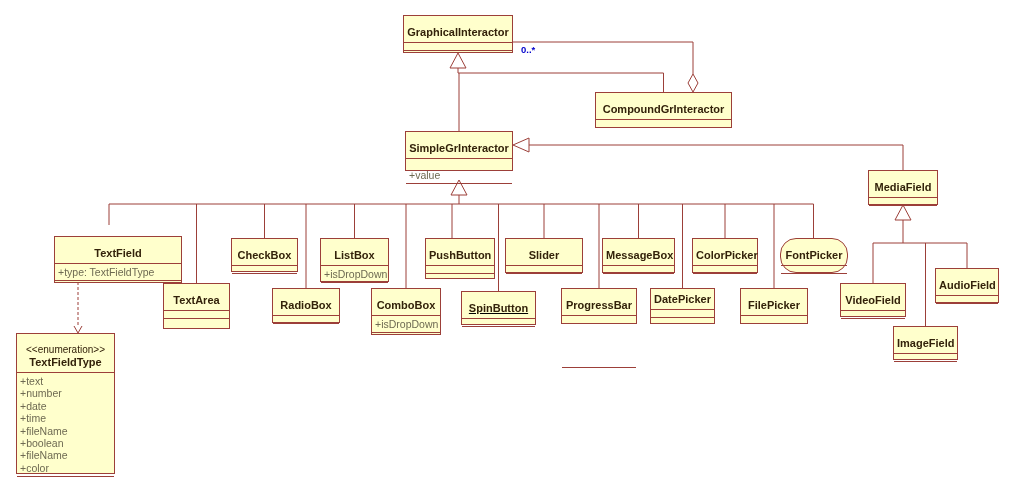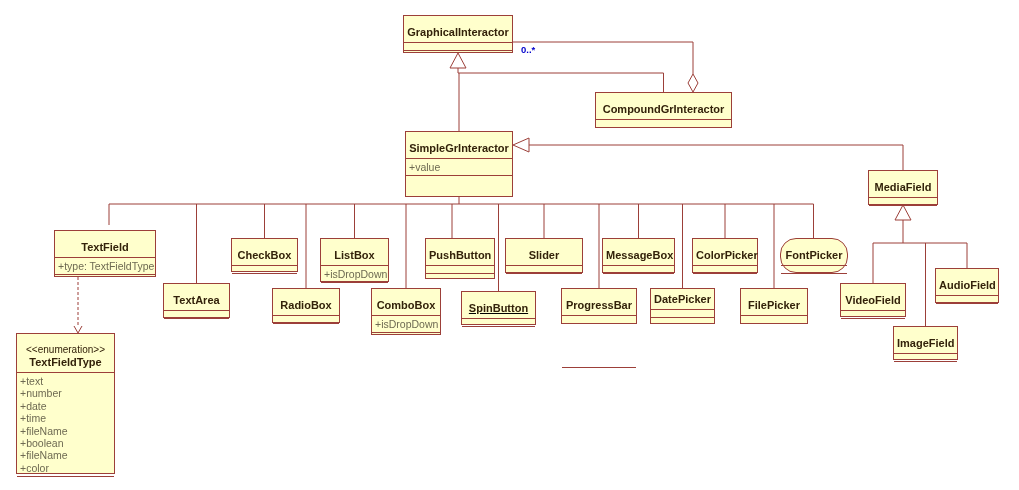--- a/index.html
+++ b/index.html
@@ -89,37 +89,37 @@
       <div class="uml-attrs empty"></div>
       <div class="uml-ops"></div>
     </div>
     <div class="uml-node" style="left: 595px; top: 92px; width: 137px; height: 36px;">
       <div class="uml-title">
         <div class="uml-name">CompoundGrInteractor</div>
       </div>
       <div class="uml-attrs empty"></div>
       <div class="uml-ops"></div>
     </div>
-    <div class="uml-node" style="left: 405px; top: 131px; width: 108px; height: 66px;">
+    <div class="uml-node" style="left: 405px; top: 131px; width: 108px; height: 40px; gap: 8px;">
       <div class="uml-title">
         <div class="uml-name">SimpleGrInteractor</div>
       </div>
       <div class="uml-attrs">
         <div class="uml-attr">+value</div>
       </div>
       <div class="uml-ops"></div>
     </div>
     <div class="uml-node" style="left: 868px; top: 170px; width: 70px; height: 35px;">
       <div class="uml-title">
         <div class="uml-name">MediaField</div>
       </div>
       <div class="uml-attrs empty"></div>
       <div class="uml-ops"></div>
     </div>
-    <div class="uml-node" style="left: 54px; top: 230px; width: 102px; height: 47px;">
+    <div class="uml-node" style="left: 54px; top: 236px; width: 128px; height: 47px;">
       <div class="uml-title">
         <div class="uml-name">TextField</div>
       </div>
       <div class="uml-attrs">
         <div class="uml-attr">+type: TextFieldType</div>
       </div>
       <div class="uml-ops"></div>
     </div>
     <div class="uml-node" style="left: 231px; top: 238px; width: 67px; height: 34px;">
       <div class="uml-title">
@@ -165,21 +165,21 @@
       <div class="uml-attrs empty"></div>
       <div class="uml-ops"></div>
     </div>
     <div class="uml-node" style="left: 780px; top: 238px; width: 68px; height: 35px; border-radius: 16px;">
       <div class="uml-title">
         <div class="uml-name">FontPicker</div>
       </div>
       <div class="uml-attrs empty"></div>
       <div class="uml-ops"></div>
     </div>
-    <div class="uml-node" style="left: 163px; top: 283px; width: 67px; height: 35px;">
+    <div class="uml-node" style="left: 163px; top: 283px; width: 67px; height: 46px;">
       <div class="uml-title">
         <div class="uml-name">TextArea</div>
       </div>
       <div class="uml-attrs empty"></div>
       <div class="uml-ops"></div>
     </div>
     <div class="uml-node" style="left: 272px; top: 288px; width: 68px; height: 35px;">
       <div class="uml-title">
         <div class="uml-name">RadioBox</div>
       </div>

